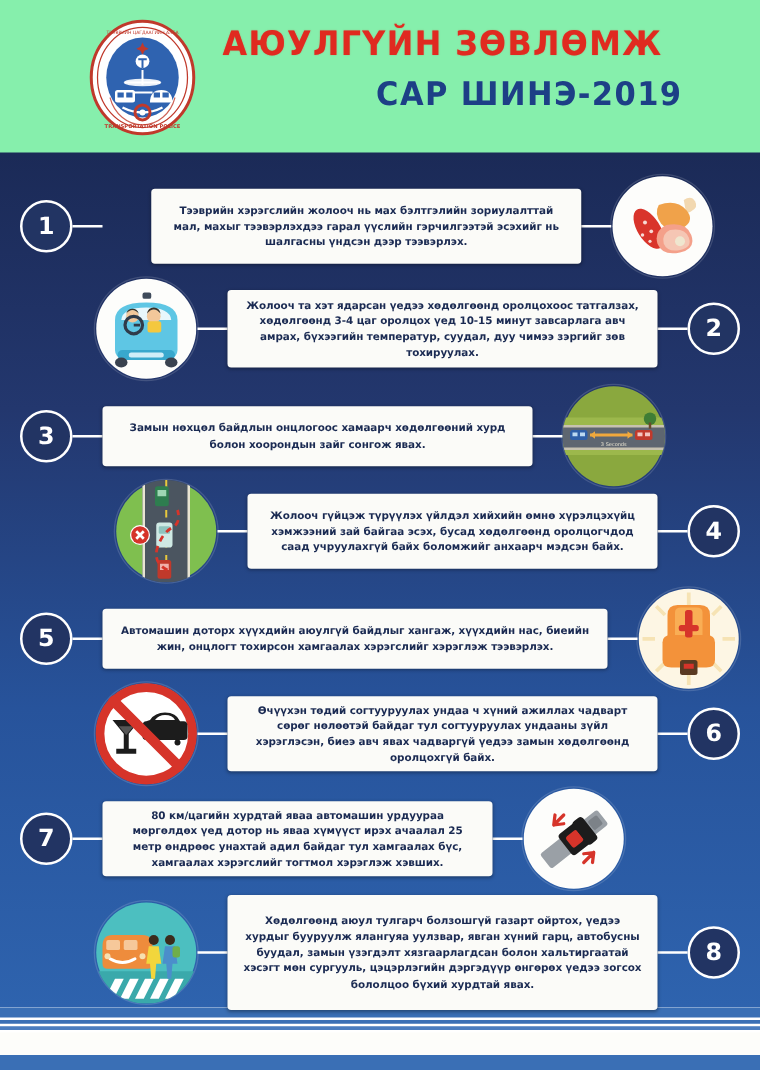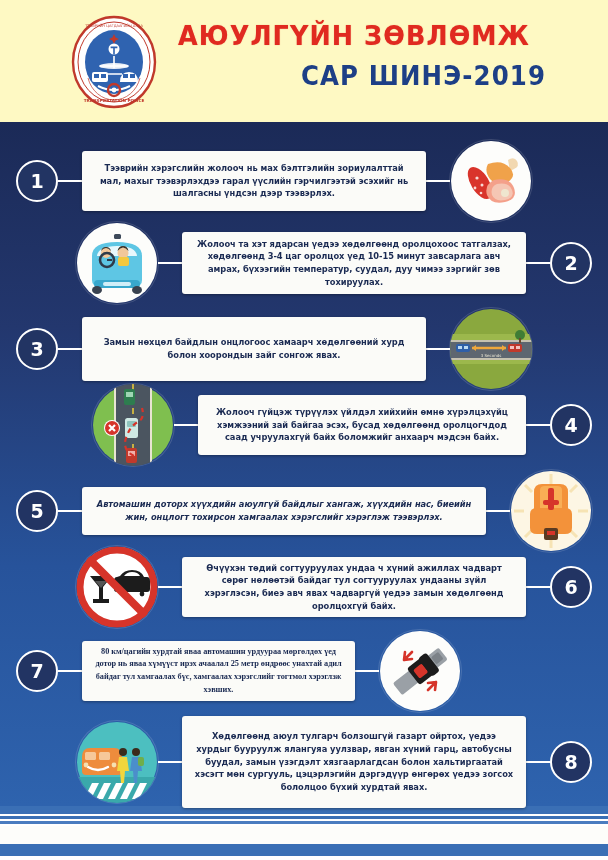--- a/index.html
+++ b/index.html
@@ -4,21 +4,21 @@
 <style>
   html,body{margin:0;padding:0;}
   body{
     width:608px;height:860px;overflow:hidden;
     background:#ffffff;
     font-family:"Liberation Sans", sans-serif;
   }
   .poster{position:relative;width:608px;height:860px;background:#fff;overflow:hidden;}
 
   
-  .header{position:relative;height:140px;background:#fef9c3;}
+  .header{position:relative;height:140px;background:#86efac;}
   .logo{
     position:absolute;left:68px;top:14px;width:92px;height:96px;
   }
   .logo svg{display:block;}
   .titles{position:absolute;left:178px;top:22px;width:400px;}
   .title-main{
     font-size:27px;font-weight:bold;color:#e02a20;letter-spacing:1.2px;
     line-height:1.05;font-family:"DejaVu Sans", sans-serif;
     transform:scaleX(0.94);transform-origin:left center;
     text-shadow:0 0 1px rgba(224,42,32,.5);
@@ -82,27 +82,27 @@
   
   #row-1{top:18px;}
   #row-2{top:100px;}
   #row-3{top:186px;}
   #row-4{top:262px;}
   #row-5{top:348px;}
   #row-6{top:424px;}
   #row-7{top:508px;}
   #row-8{top:594px;}
 
-  #row-1 .card{width:344px;height:60px;}
+  #row-1 .card{width:344px;height:60px;margin-left:39px;}
   #row-2 .card{width:344px;height:62px;}
-  #row-3 .card{width:344px;height:64px;}
+  #row-3 .card{width:344px;height:48px;}
   #row-4 .card{width:328px;height:60px;}
-  #row-5 .card{width:416px;height:48px;font-style:italic;}
+  #row-5 .card{width:416px;height:48px;}
   #row-6 .card{width:344px;height:60px;}
-  #row-7 .card{width:273px;height:60px;font-family:Liberation Serif, serif;}
+  #row-7 .card{width:312px;height:60px;}
   #row-8 .card{width:344px;height:92px;}
 </style>
 </head>
 <body>
 
 <div class="poster">
 
   <div class="header">
     <div class="logo">
       <svg width="92" height="96" viewBox="0 0 92 96">

